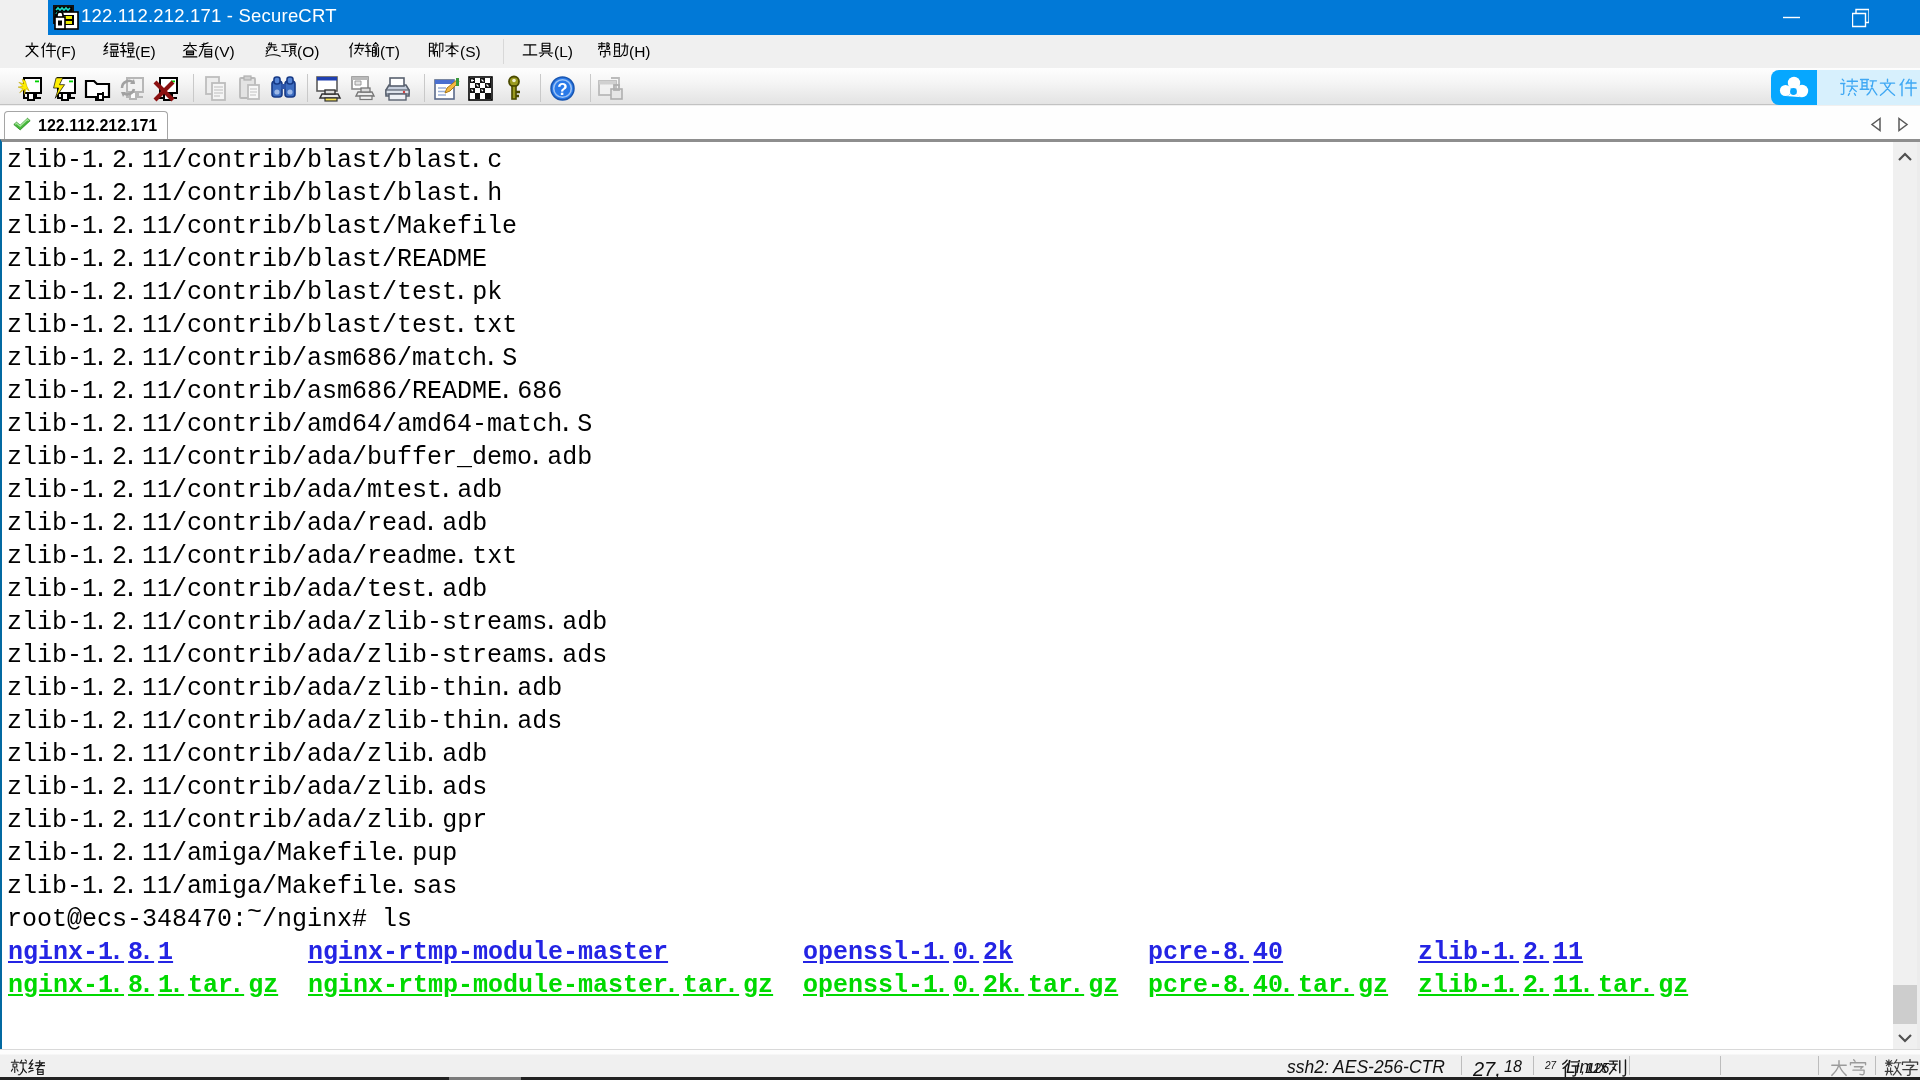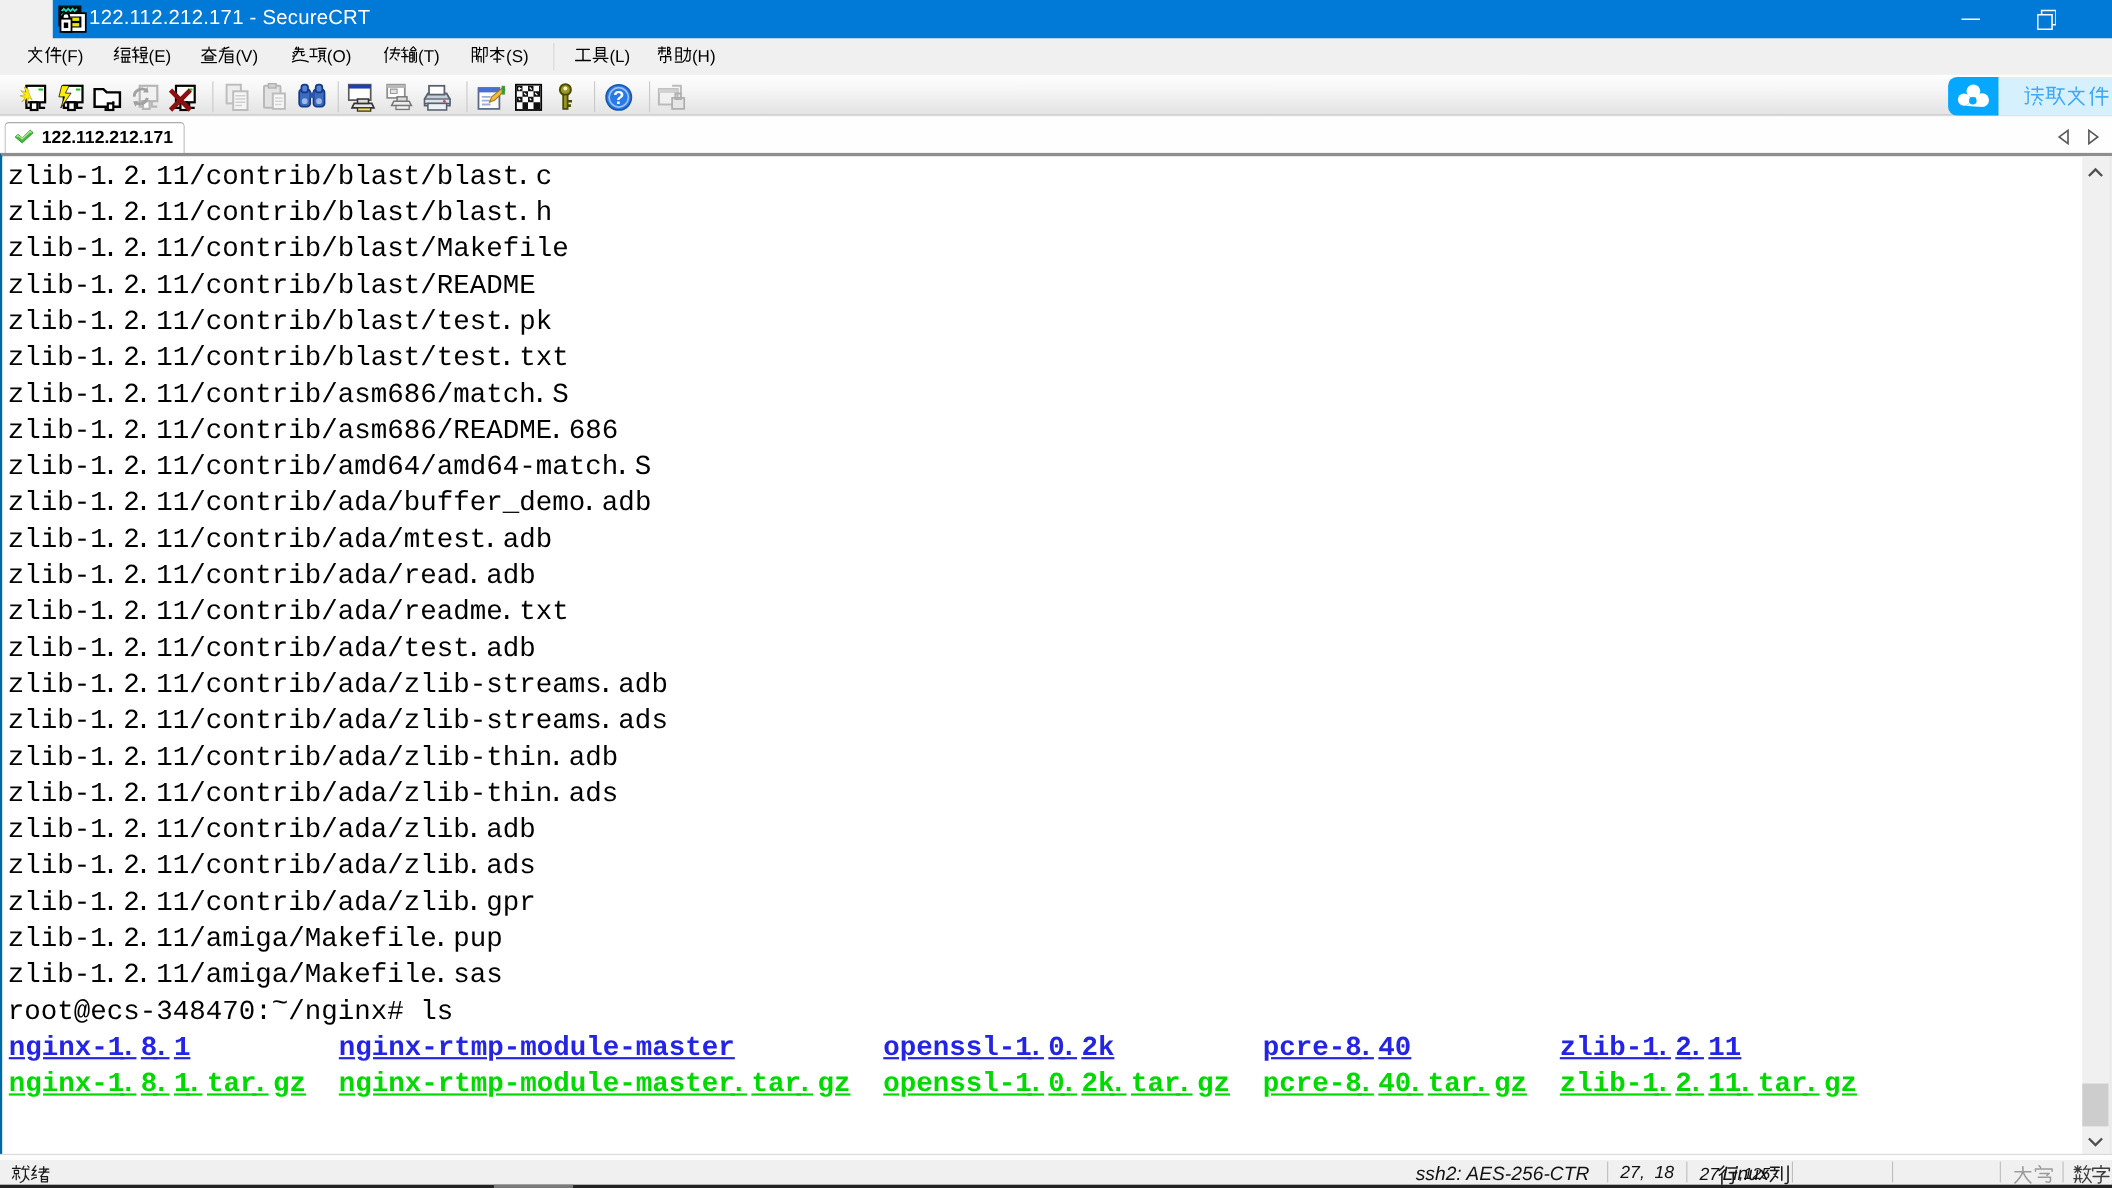--- a/index.html
+++ b/index.html
@@ -311,24 +311,24 @@
         <use href="#g-jiu4"></use>
       </svg>
     </span>
   <span class="cjk abs" style="left:28px;top:9px;color:#1a1a1a">
       <svg width="17" height="17" viewBox="0 0 100 100">
         <use href="#g-xu4"></use>
       </svg>
     </span>
   <span class="sbtxt" style="left:1287px">ssh2: AES-256-CTR</span>
   <div class="sbsep" style="left:1461px"></div>
-  <span class="sbtxt" style="left:1473px;font-size:16px">27,</span>
+  <span class="sbtxt" style="left:1473px;font-size:20px">27,</span>
   <span class="sbtxt" style="left:1504px;font-size:16px">18</span>
   <div class="sbsep" style="left:1533px"></div>
-  <span class="sbtxt" style="left:1545px;font-size:16px;top:11px">27</span>
+  <span class="sbtxt" style="left:1545px;font-size:10px;top:11px">27</span>
   <span class="cjk abs" style="left:1561px;top:9px;color:#1a1a1a">
       <svg width="19" height="19" viewBox="0 0 100 100">
         <use href="#g-xing2"></use>
       </svg>
     </span>
   <span class="sbtxt" style="left:1581px;font-size:14.5px;top:11px">,125</span>
   <span class="cjk abs" style="left:1608px;top:9px;color:#1a1a1a">
       <svg width="19" height="19" viewBox="0 0 100 100">
         <use href="#g-lie4"></use>
       </svg>

